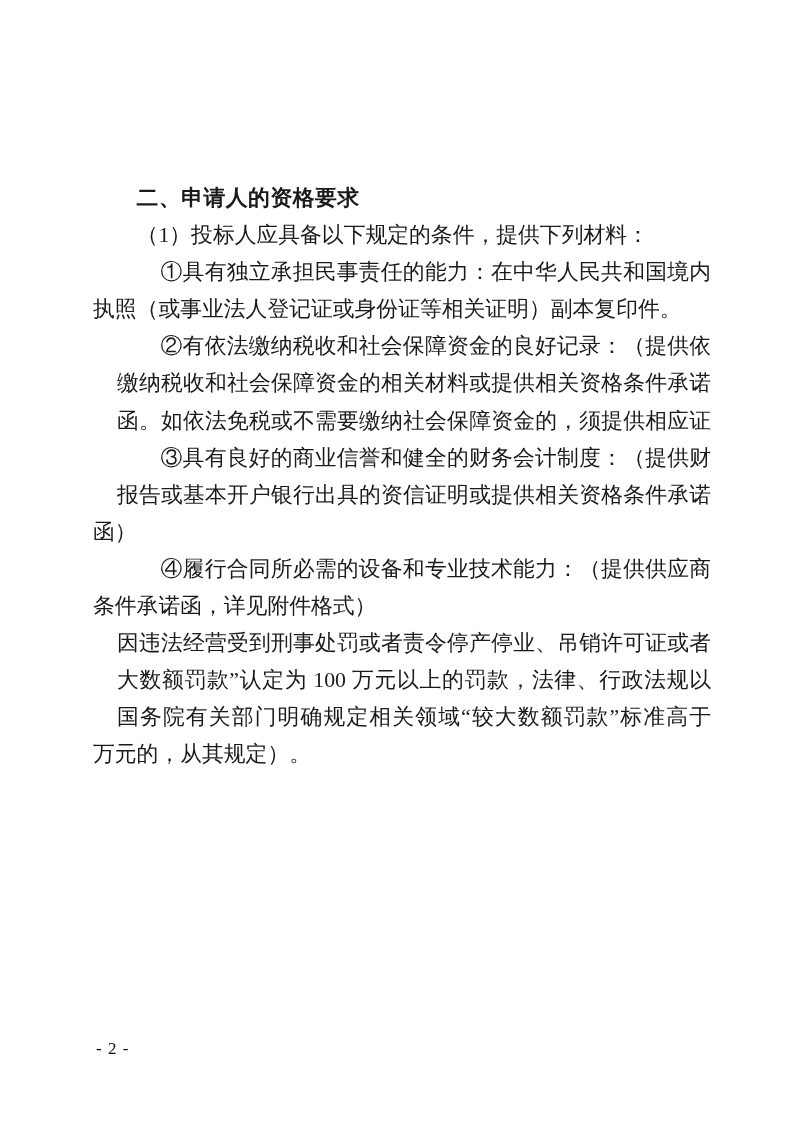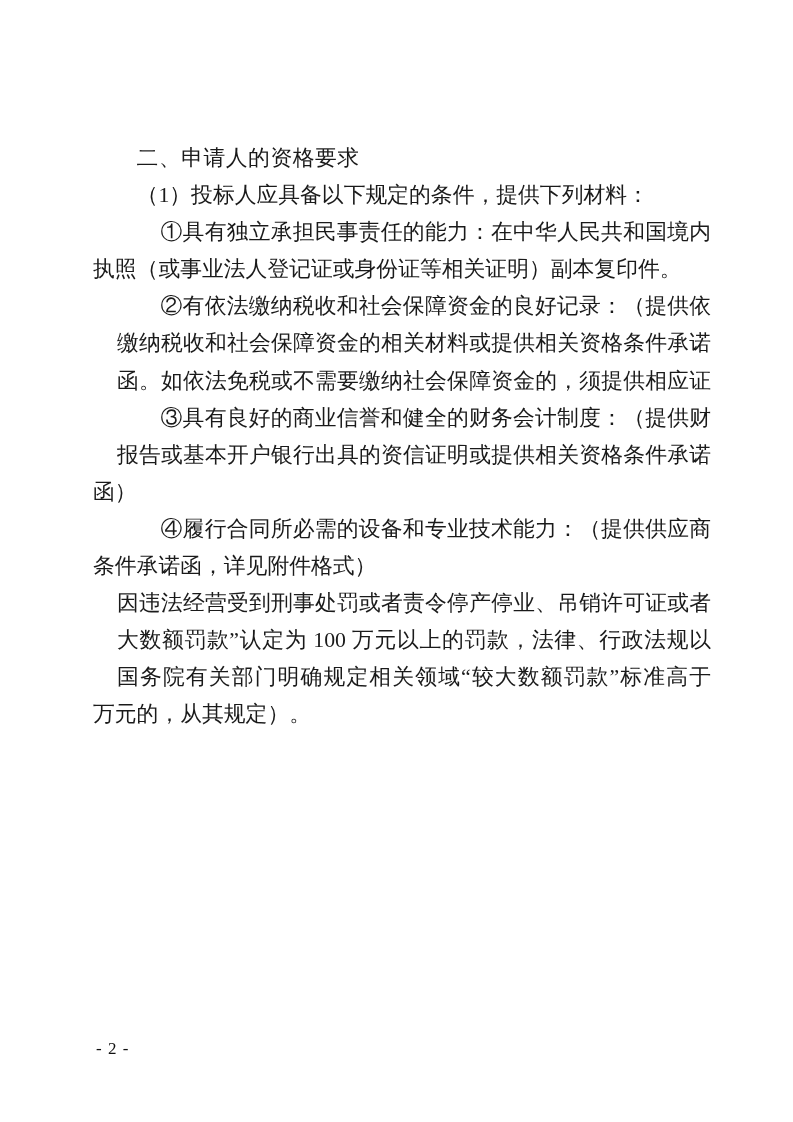--- a/index.html
+++ b/index.html
@@ -33,22 +33,23 @@
   .line.j {
     text-align: justify;
     text-align-last: justify;
     text-justify: inter-ideograph;
     margin-left: 24px;
   }
   .line.ind {
     text-indent: 2em;
   }
   .line.heading {
-    font-weight: 400;
+    font-weight: 700;
     letter-spacing: 0.5px;
+    margin-top: 40px;
   }
   .page-number {
     position: absolute;
     left: 96px;
     top: 1038px;
     font-size: 17px;
     line-height: 22px;
     color: #111111;
     letter-spacing: 1px;
   }

